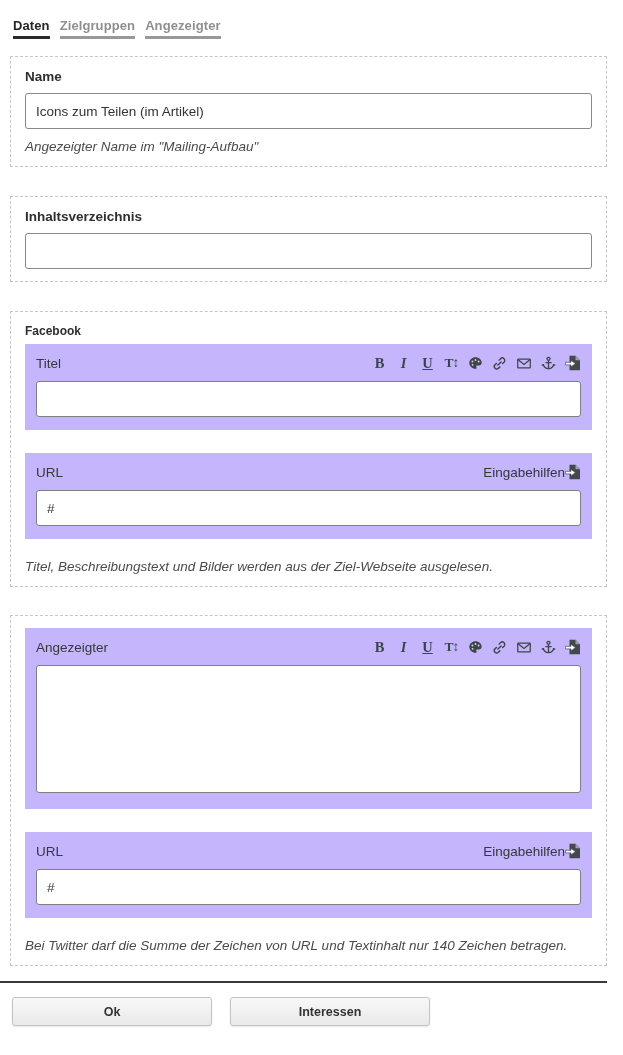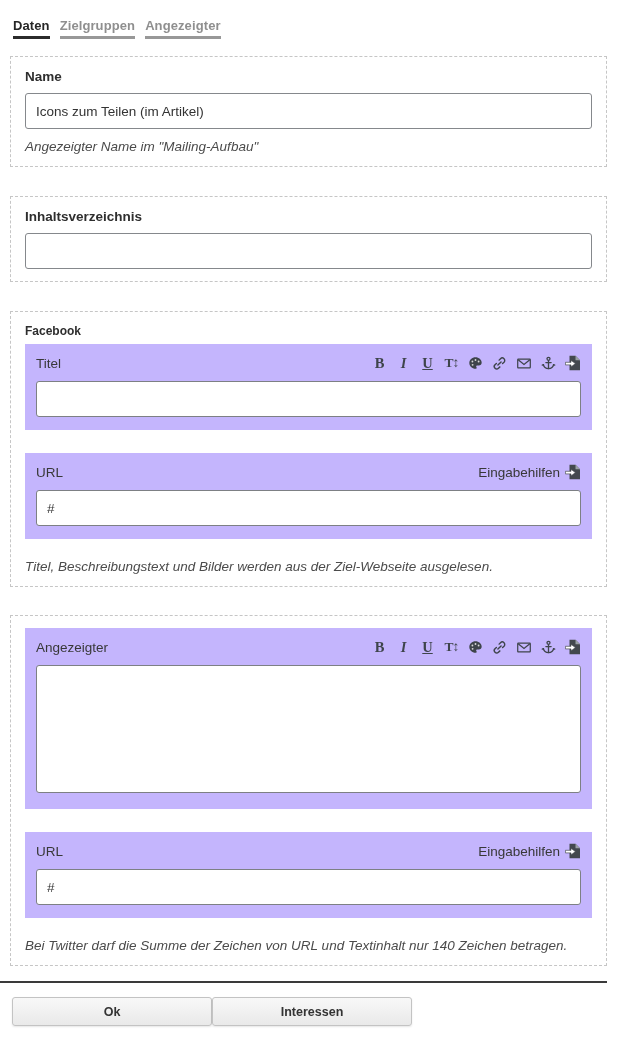--- a/index.html
+++ b/index.html
@@ -57,26 +57,26 @@
     min-width: 15px; height: 17px; color: #3e444b;
   }
   .tb-text { font-family: "Liberation Serif", serif; font-size: 14.5px; color: #3e444b; }
   .tb-text.b { font-weight: bold; }
   .tb-text.i { font-style: italic; font-weight: bold; }
   .tb-text.u { text-decoration: underline; font-weight: bold; }
   .tb-text.ts { font-weight: bold; font-size: 13.5px; letter-spacing: -1px; }
   .icon { display: inline-flex; align-items: center; }
 
   
-  .helper { display: inline-flex; align-items: center; gap: 5px; cursor: pointer; }
+  .helper { display: inline-flex; align-items: center; cursor: pointer; }
   .helper-label { font-size: 13.5px; color: #383838; }
 
   
   .separator { border: none; border-top: 2px solid #3a3a3a; margin: 15px 16px 0 0; }
-  .actions { display: flex; margin: 14px 0 0 12px; }
+  .actions { display: flex; gap: 18px; margin: 14px 0 0 12px; }
   .btn {
     width: 200px; height: 29px;
     background: linear-gradient(#f8f8f8, #e9e9e9);
     border: 1px solid #c3c3c3; border-radius: 3px;
     font-family: inherit; font-weight: bold; font-size: 12.5px; color: #333;
     cursor: pointer; box-shadow: 0 1px 2px rgba(0,0,0,.10);
   }
 </style>
 </head>
 <body>

